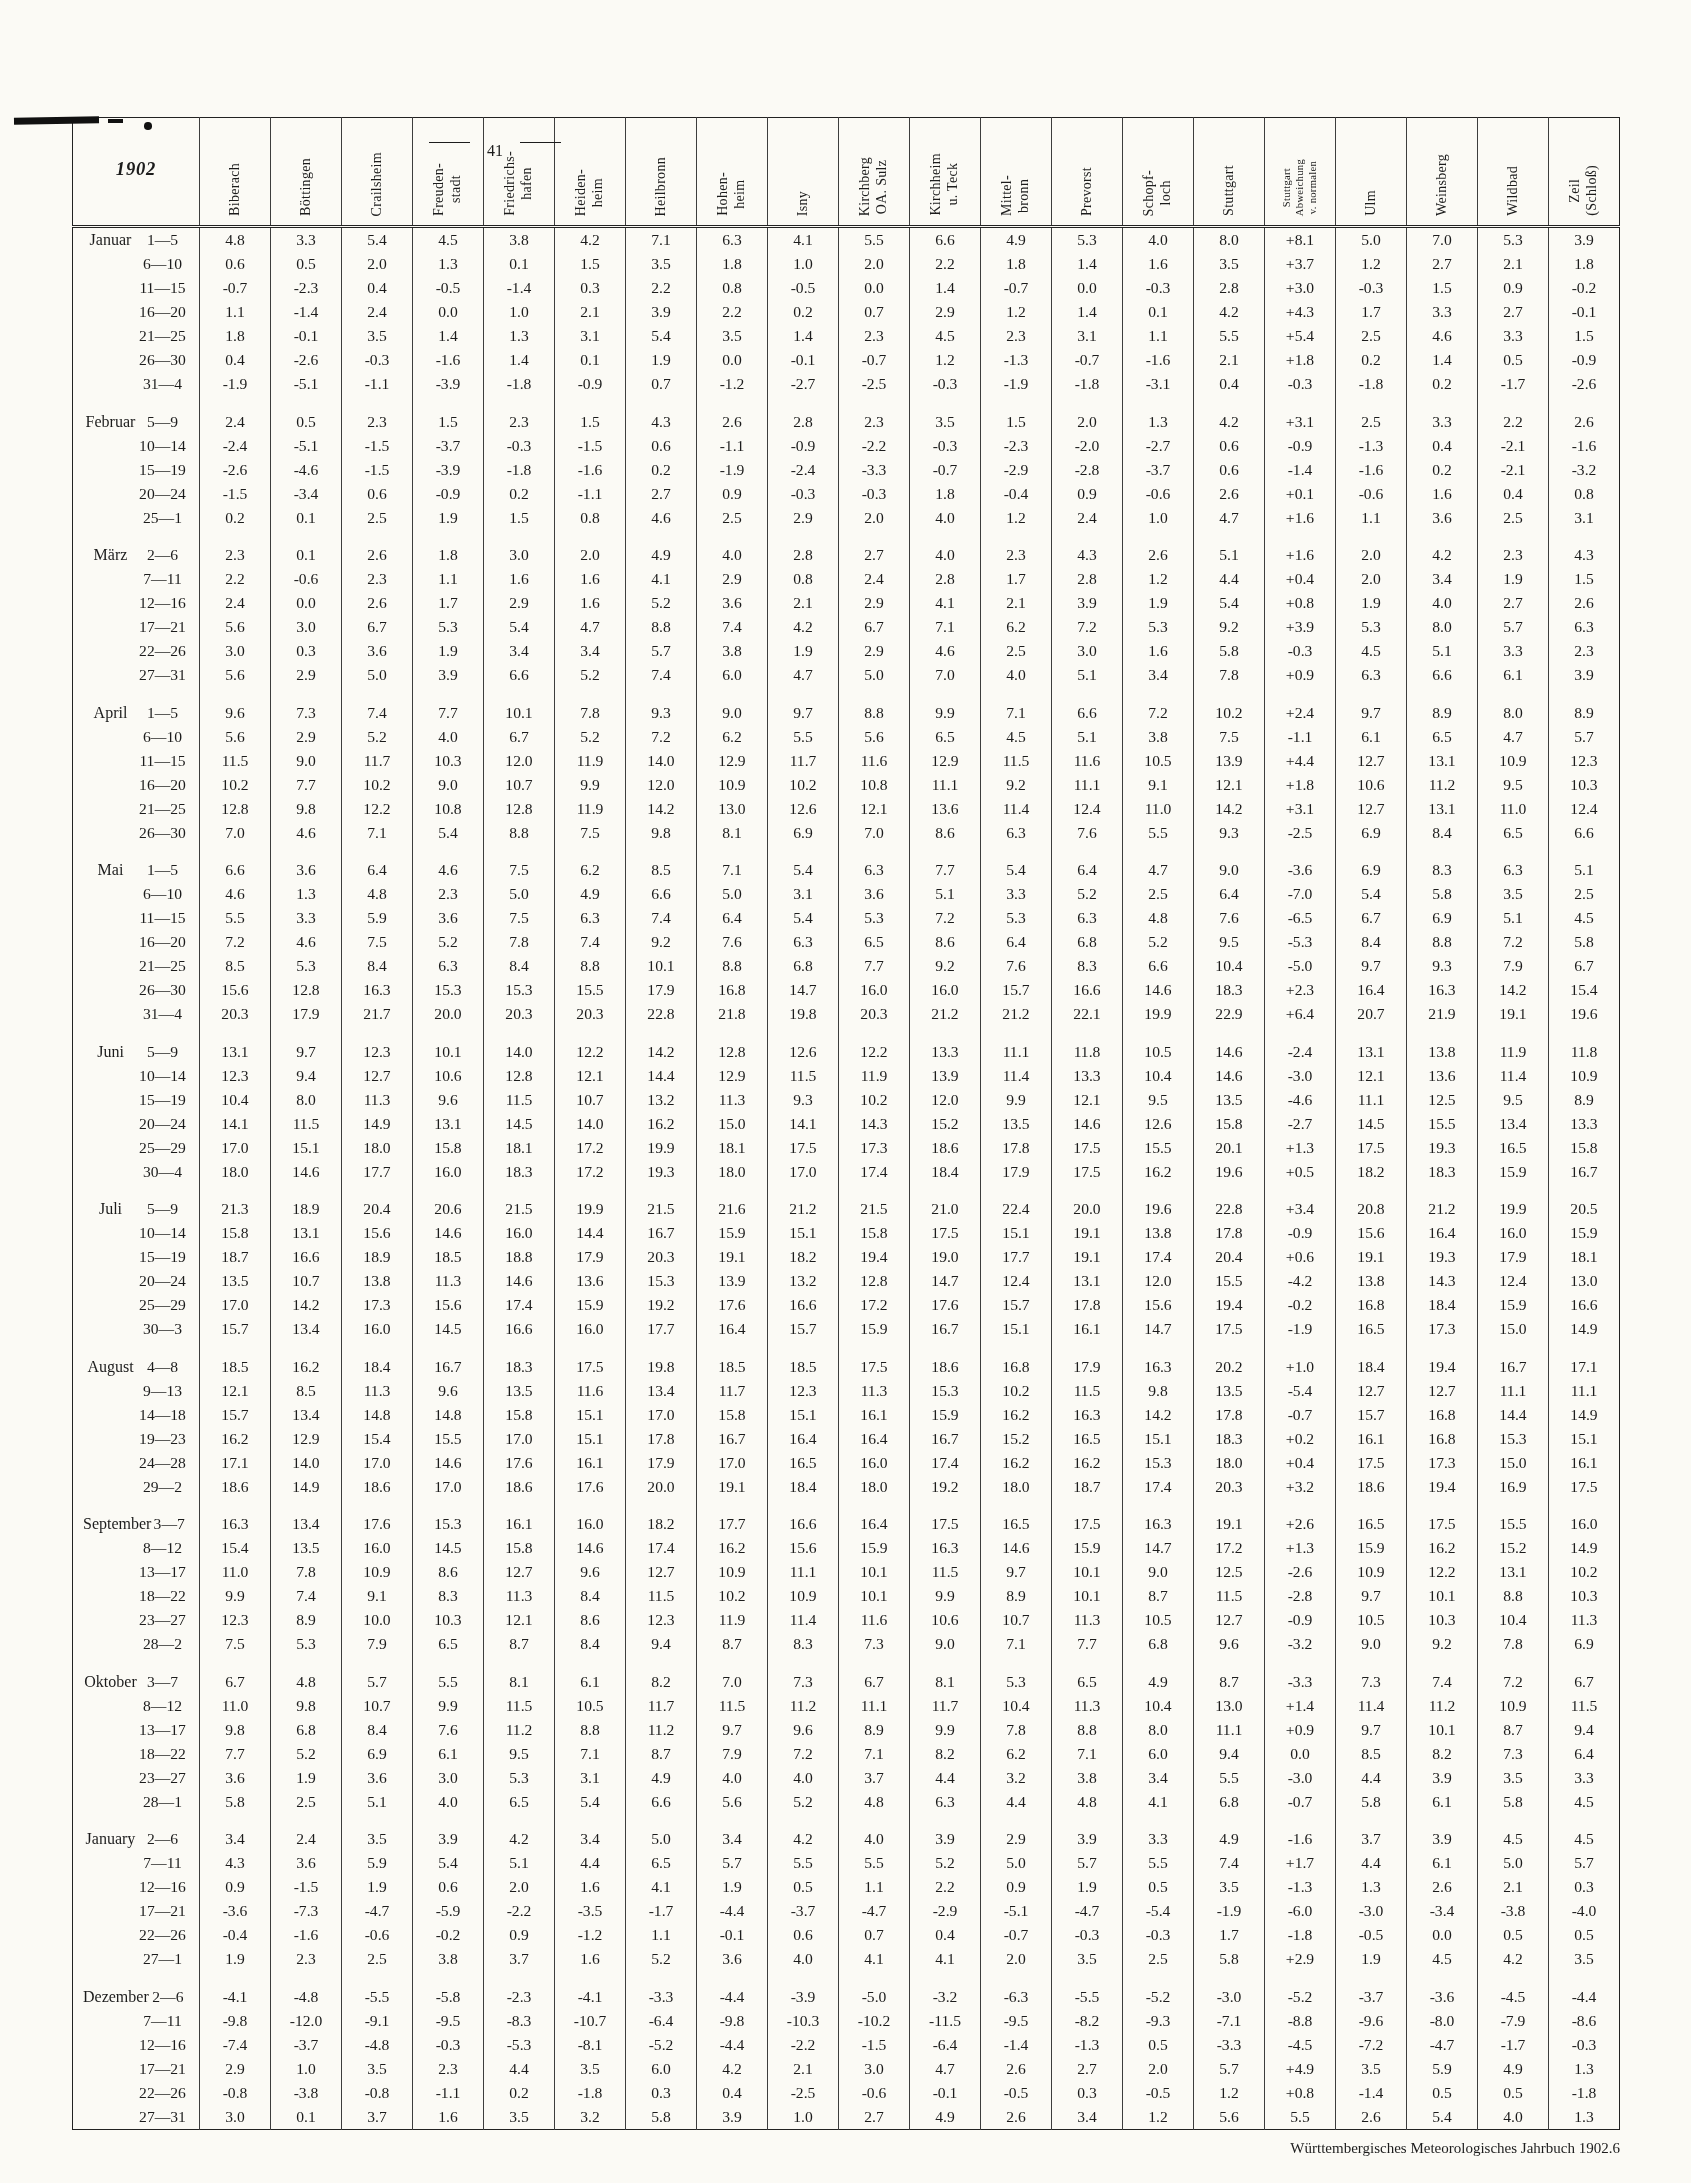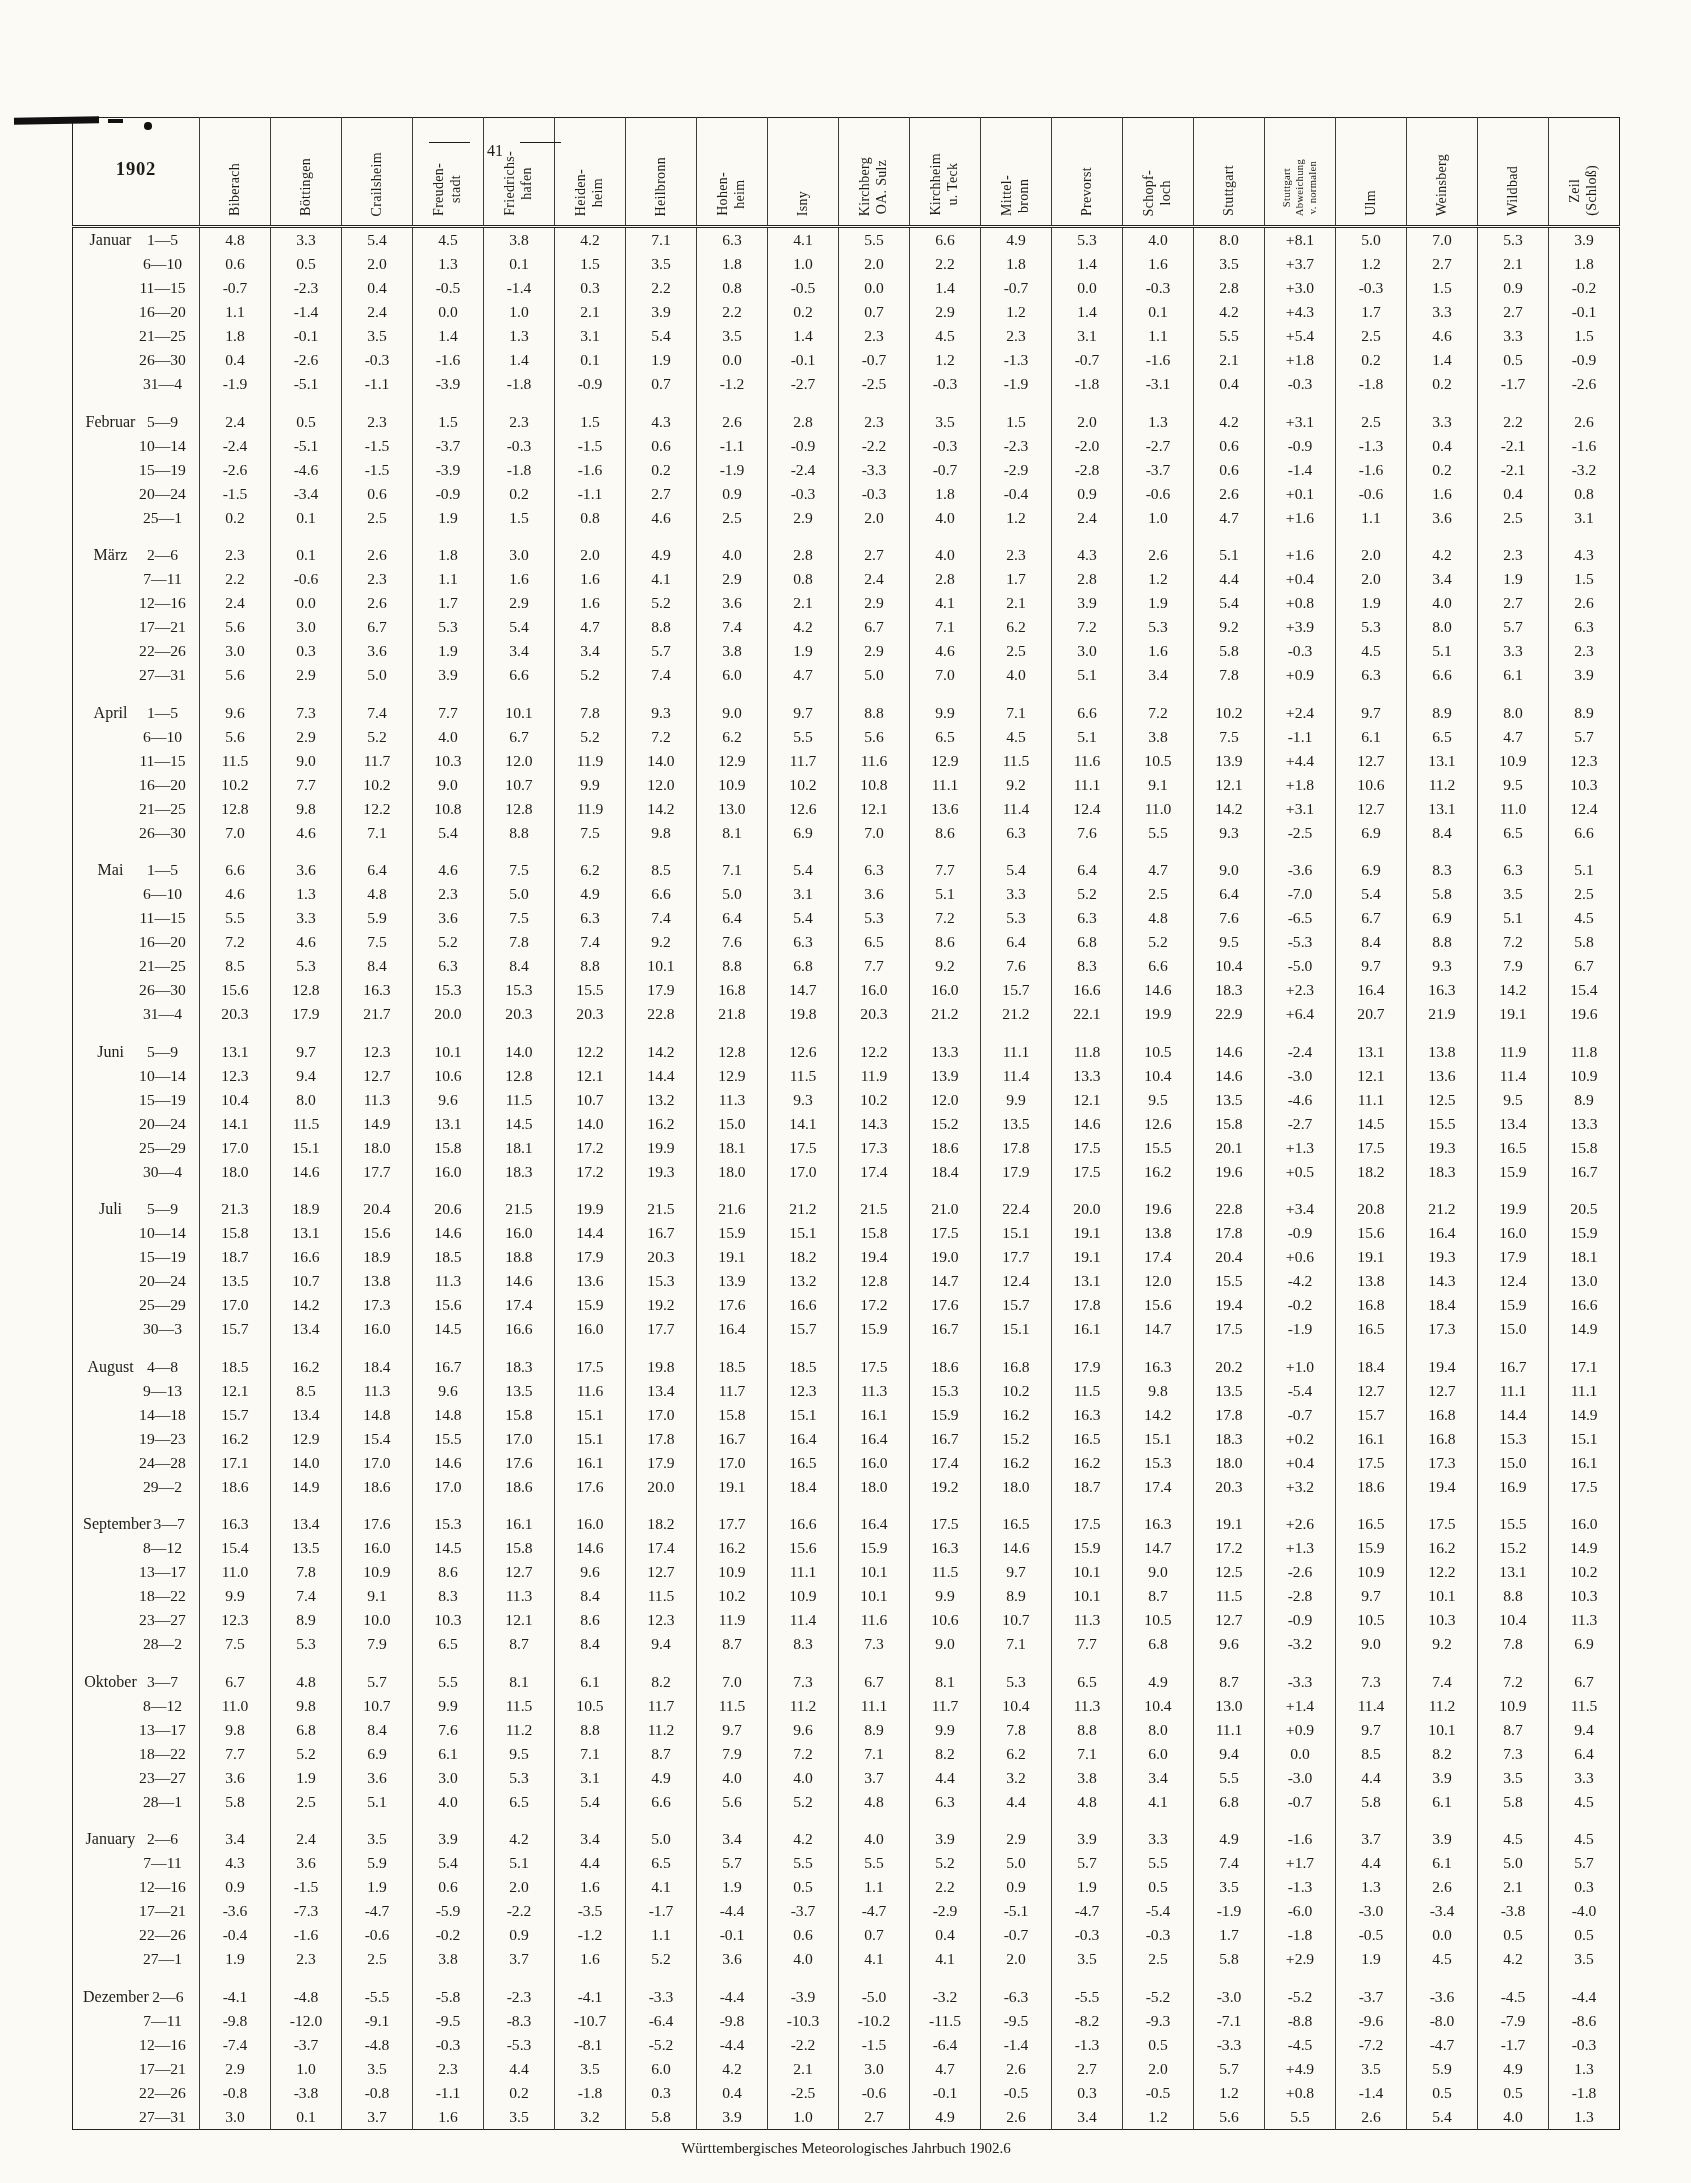--- a/index.html
+++ b/index.html
@@ -43,21 +43,21 @@
   .ptable col.c-data  { width: 71px; }
   .ptable th, .ptable td { border-left: 0.8px solid #3d3d3d; }
   .ptable th:first-child, .ptable td:first-child { border-left: none; }
 
   .ptable thead th {
     height: 102px; padding: 0 0 5px 0;
     vertical-align: bottom; text-align: center;
     border-bottom: 3.4px double #222;
     font-weight: normal;
   }
-  .corner { vertical-align: middle !important; }
+  .corner { vertical-align: middle !important; font-style: italic; }
   .year { font-weight: bold; font-size: 18.6px; letter-spacing: 0.8px; }
 
   .vtext {
     display: inline-block;
     writing-mode: vertical-rl;
     transform: rotate(180deg);
     white-space: nowrap;
     font-size: 14px; line-height: 1.18;
     letter-spacing: 0.3px;
   }
@@ -70,21 +70,21 @@
   }
   .ptable tbody tr.group-start td { padding-top: 13.5px; }
   td.rowlabel { text-align: left; }
   .rowlabel-inner { display: flex; align-items: baseline; padding: 0 12px 0 10px; }
   .rowlabel .month { flex: 1; font-size: 16px; }
   .rowlabel .range { width: 49px; text-align: center; font-size: 15.6px; }
 
   
   .footer {
     margin: 10px 0 0 72px; width: 1548px;
-    display: flex; justify-content: center; align-items: baseline;
+    display: flex; justify-content: flex-end; align-items: baseline;
     font-size: 15px;
   }
 </style>
 </head>
 <body>
 
 <div class="page">
 
   <div class="artifact art-topline"></div>
   <div class="artifact art-topline2"></div>

